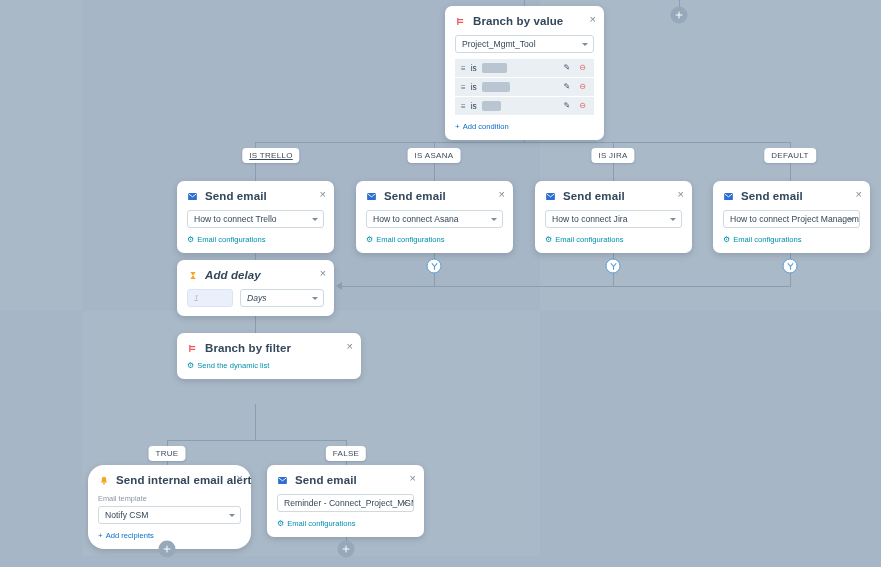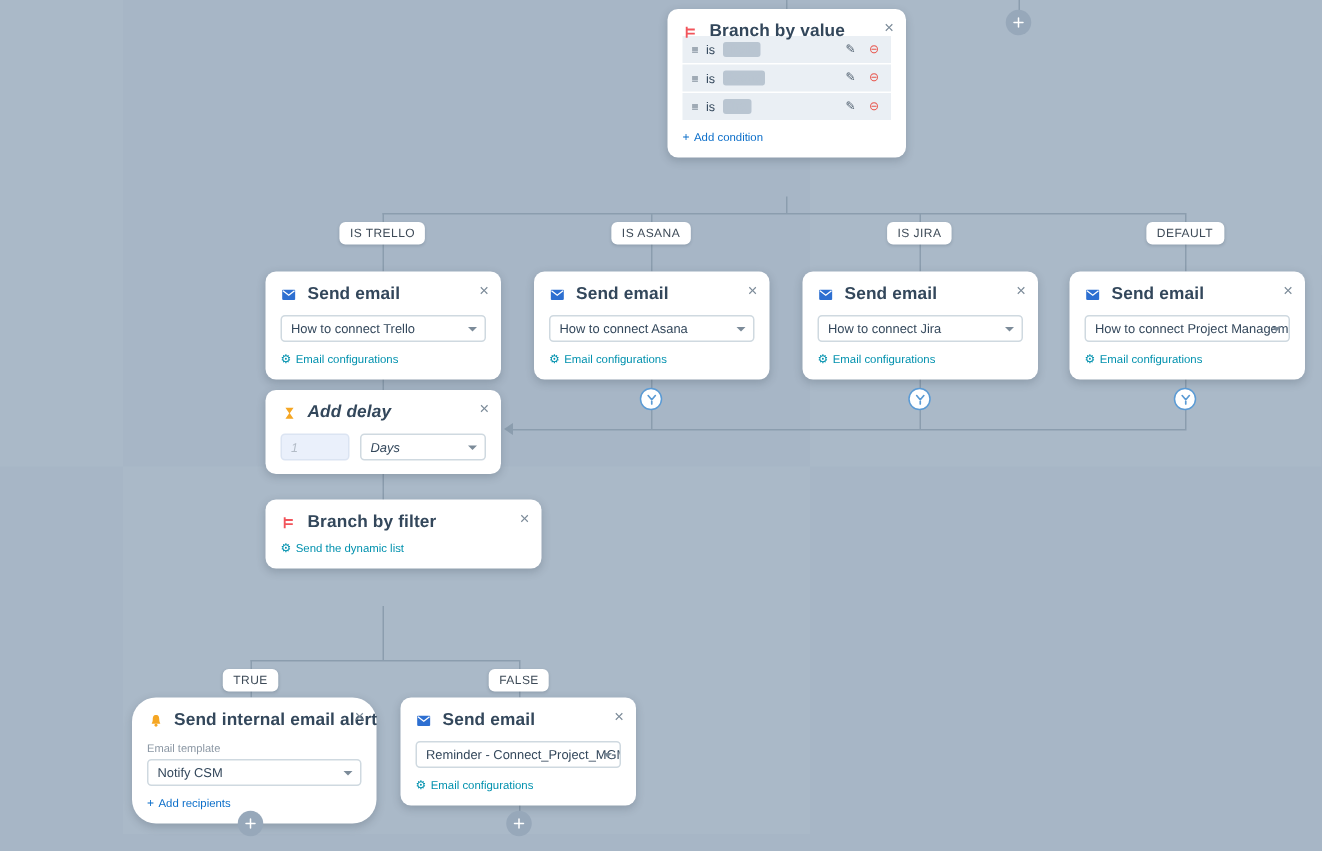--- a/index.html
+++ b/index.html
@@ -246,20 +246,26 @@
   <div class="card" style="left:445px;top:6px;width:159px;">
     <div class="card-head">
       <span class="glyph">
         <svg width="9" height="9" viewBox="0 0 10 10">
           <path d="M2 1 L2 9 M2 3 L8 3 M2 6 L8 6" stroke="#f2545b" stroke-width="1.4" fill="none"></path>
         </svg>
       </span>
       <span class="card-title">Branch by value</span>
       <span class="close-x">×</span>
     </div>
+    <div class="card-body">
+      <div class="select">
+        <span>Project_Mgmt_Tool</span>
+        <span class="caret"></span>
+      </div>
+    </div>
     <div style="padding:0 10px 0 10px;margin-top:-3px;">
 
       <div class="cond-row">
         <span class="drag">≡</span>
         <span class="is">is</span>
         <span class="val">Trello</span>
         <span class="spacer"></span>
         <span class="act pencil">✎</span>
         <span class="act del">⊖</span>
       </div>
@@ -282,21 +288,21 @@
         <span class="act del">⊖</span>
       </div>
 
       <div class="addcond" style="padding-bottom:9px;">
         <span class="plus">+</span>
         <span>Add condition</span>
       </div>
     </div>
   </div>
 
-  <div class="pill" style="left:255px;top:148px;">IS TRELLO</div>
+  <div class="pill" style="left:271px;top:148px;text-decoration:underline;">IS TRELLO</div>
   <div class="pill" style="left:434px;top:148px;">IS ASANA</div>
   <div class="pill" style="left:613px;top:148px;">IS JIRA</div>
   <div class="pill" style="left:790px;top:148px;">DEFAULT</div>
 
   <div class="card" style="left:177px;top:181px;width:157px;">
     <div class="card-head">
       <span class="glyph">
         <svg width="9" height="7" viewBox="0 0 10 8">
             <rect x="0" y="0" width="10" height="8" rx="1" fill="#2d6fd1"></rect>
             <path d="M0.6 1 L5 4.4 L9.4 1" stroke="#fff" stroke-width="1" fill="none"></path>

